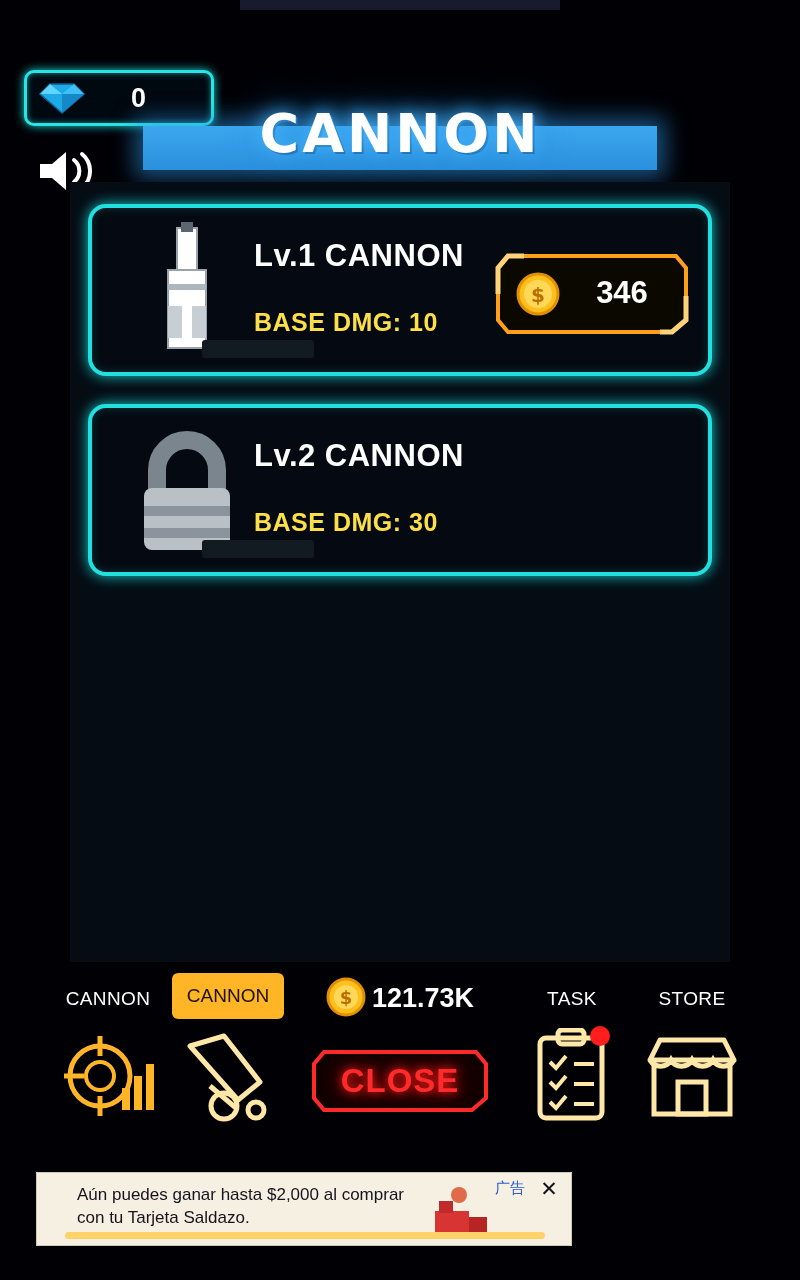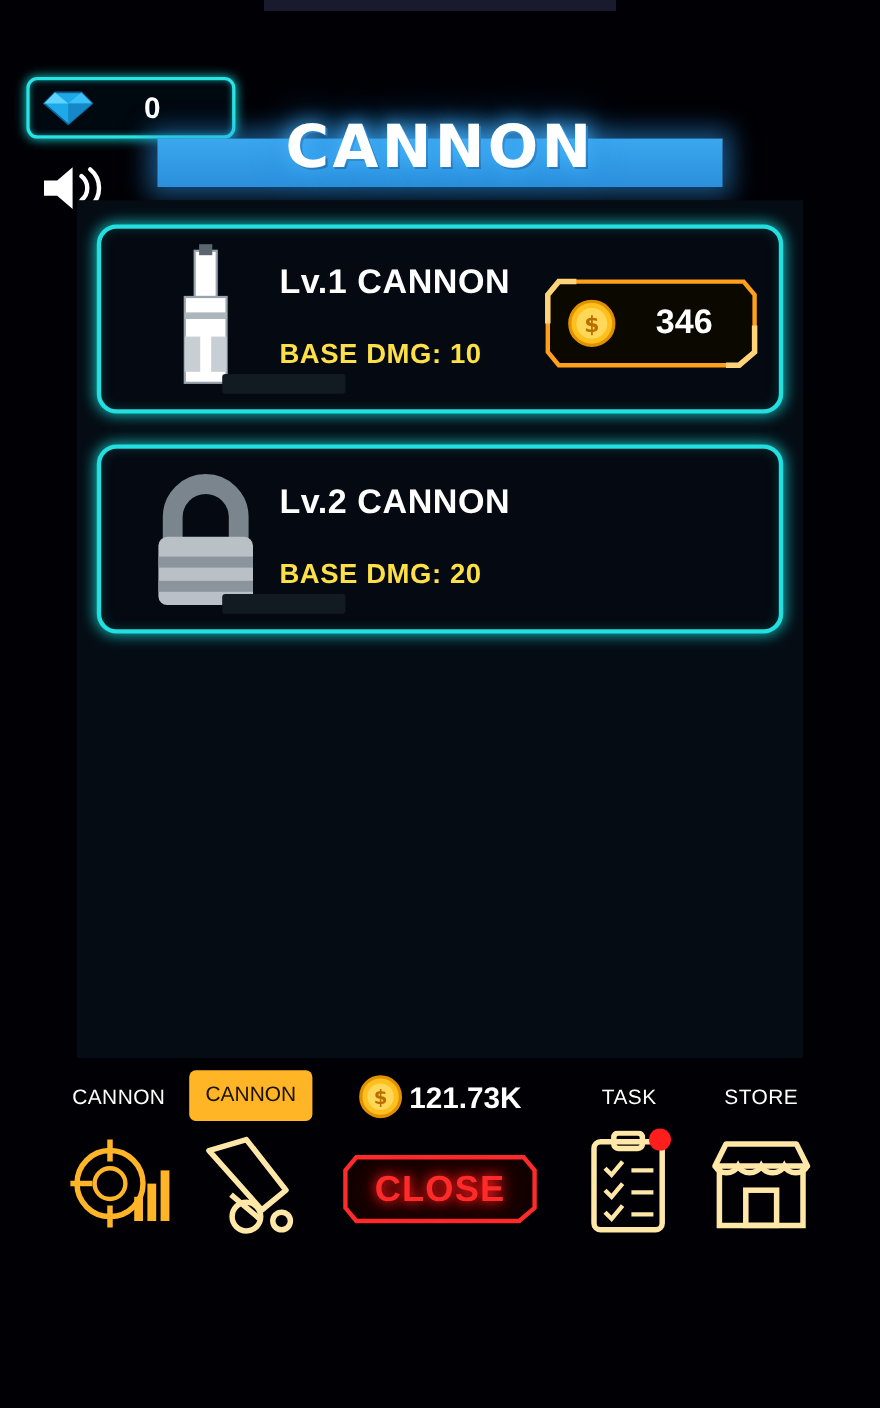--- a/index.html
+++ b/index.html
@@ -207,21 +207,21 @@
     <div class="card-icon">
       <svg viewBox="0 0 150 150" width="150" height="150">
         <path d="M45 72 V52 a30 30 0 0 1 60 0 V72" fill="none" stroke="#7b858e" stroke-width="18"></path>
         <rect x="32" y="70" width="86" height="62" rx="8" fill="#b9c0c6"></rect>
         <rect x="32" y="88" width="86" height="10" fill="#8b949c"></rect>
         <rect x="32" y="110" width="86" height="10" fill="#8b949c"></rect>
       </svg>
     </div>
     <div class="icon-shadow" style="top:132px;"></div>
     <div class="card-name">Lv.2 CANNON</div>
-    <div class="card-dmg">BASE DMG: 20</div>
+    <div class="card-dmg">BASE DMG: 30</div>
   </div>
 
   <div class="navlabel" style="left:48px; top:988px; width:120px;">CANNON</div>
   <div class="nav-pill">
     <span>CANNON</span>
   </div>
   <div class="navlabel" style="left:512px; top:988px; width:120px;">TASK</div>
   <div class="navlabel" style="left:632px; top:988px; width:120px;">STORE</div>
 
   <div style="position:absolute;left:326px;top:977px;width:40px;height:40px;">
@@ -278,14 +278,31 @@
 
   <div class="nav-icon" style="left:644px; top:1034px; width:96px; height:86px;">
     <svg viewBox="0 0 96 86" width="96" height="86">
       <path d="M6 26 L16 6 L80 6 L90 26 Z" fill="none" stroke="#ffe7a8" stroke-width="5" stroke-linejoin="round"></path>
       <path d="M10 26 V80 H86 V26" fill="none" stroke="#ffe7a8" stroke-width="5"></path>
       <path d="M6 26 a12 12 0 0 0 21 0 a12 12 0 0 0 21 0 a12 12 0 0 0 21 0 a12 12 0 0 0 21 0" fill="none" stroke="#ffe7a8" stroke-width="5"></path>
       <rect x="34" y="48" width="28" height="32" fill="none" stroke="#ffe7a8" stroke-width="5"></rect>
     </svg>
   </div>
 
+  <div class="ad">
+    <div class="ad-text">
+      <div>Aún puedes ganar hasta $2,000 al comprar</div>
+      <div>con tu Tarjeta Saldazo.</div>
+    </div>
+    <div class="ad-art">
+      <svg viewBox="0 0 62 58" width="62" height="58">
+        <rect x="6" y="30" width="34" height="24" fill="#d83434"></rect>
+        <rect x="10" y="20" width="14" height="12" fill="#c02a2a"></rect>
+        <circle cx="30" cy="14" r="8" fill="#e06b4b"></circle>
+        <rect x="40" y="36" width="18" height="18" fill="#b62424"></rect>
+      </svg>
+    </div>
+    <div class="ad-tag">广告</div>
+    <div class="ad-close">✕</div>
+    <div class="ad-bar"></div>
+  </div>
 
 </div>
 
 </body></html>

